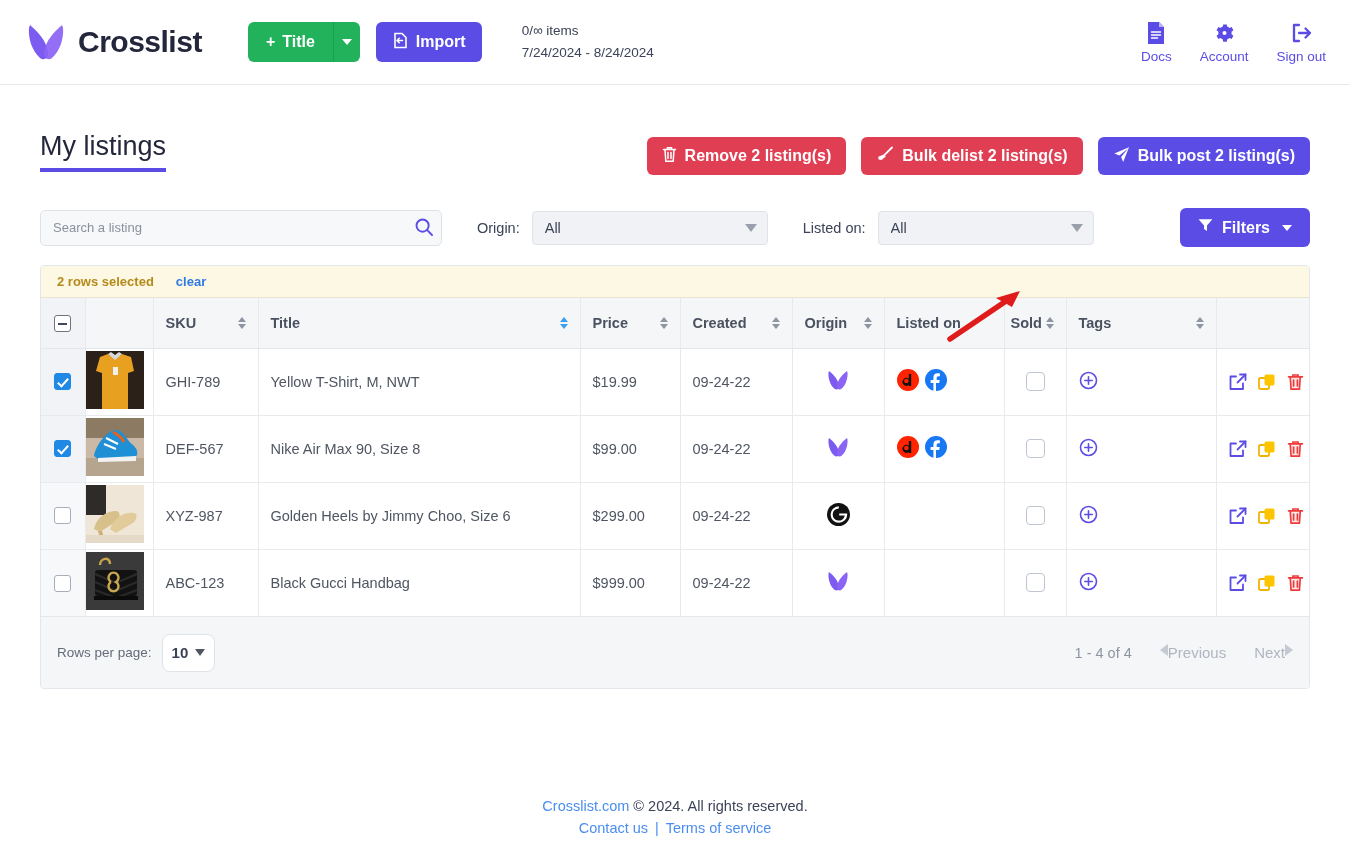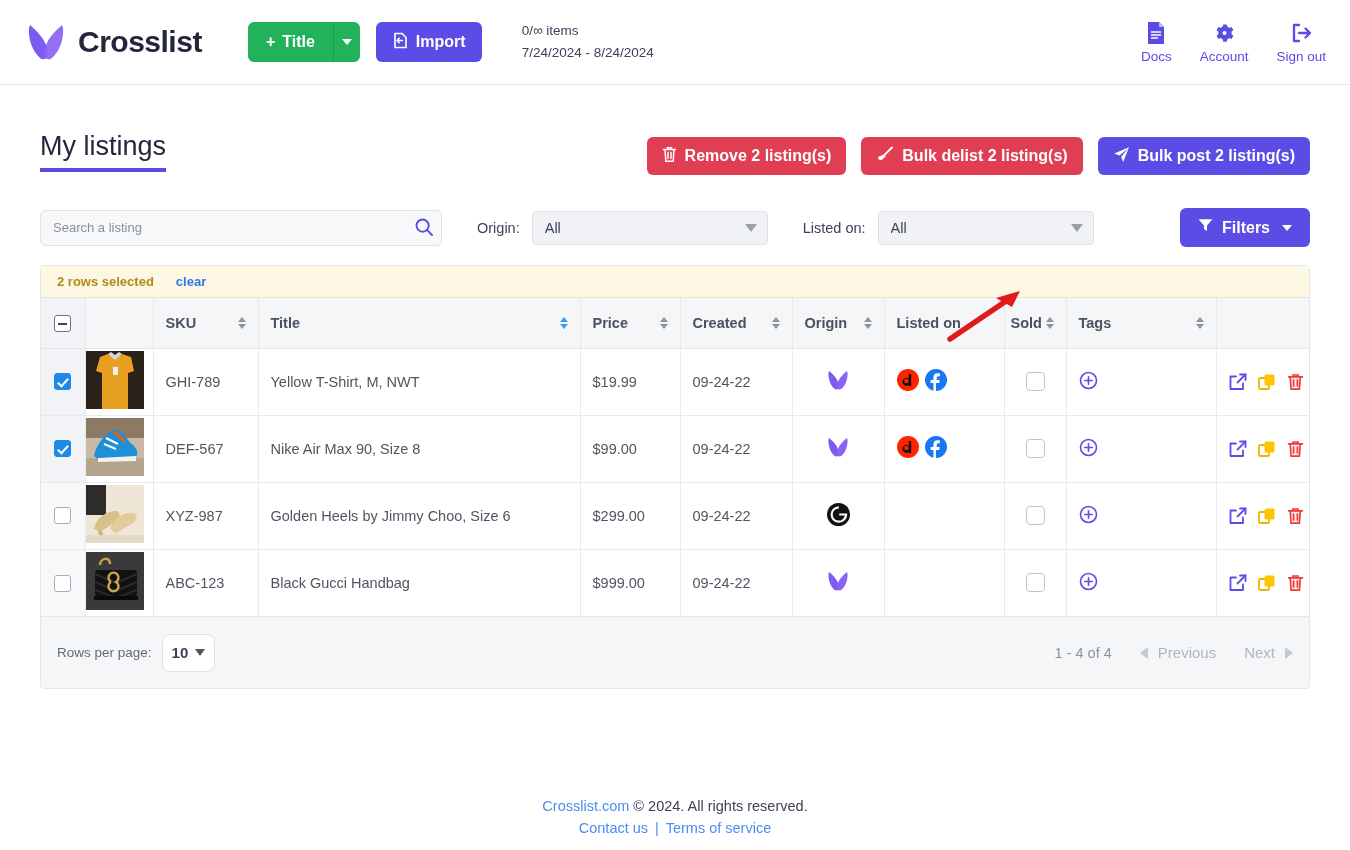--- a/index.html
+++ b/index.html
@@ -212,21 +212,21 @@
     height:38px; padding:12px 9px; display:flex; align-items:center; gap:7px;
     font-size:15px; color:#3c4257; cursor:pointer; font-weight:bold;
   }
   .rpp-box .caret {
     width:0;height:0;border-left:5px solid transparent;border-right:5px solid transparent;
     border-top:7px solid #4f5662;
   }
   .pager { margin-left:auto; display:flex; align-items:center; gap:28px; }
   .pg-count { font-size:14.5px; color:#8d95a3; }
   .pg-btn {
-    display:flex; align-items:center; gap:10px; font-size:15px; color:#b0b6c0;
+    display:flex; gap:0; font-size:15px; color:#b0b6c0;
     cursor:pointer;
   }
   .tri-l { width:0;height:0;border-top:6px solid transparent;border-bottom:6px solid transparent;border-right:8px solid #c4c9d2; }
   .tri-r { width:0;height:0;border-top:6px solid transparent;border-bottom:6px solid transparent;border-left:8px solid #c4c9d2; }
 
   
   .pagefoot {
     position:absolute; left:0; right:0; top:795px;
     text-align:center; font-size:14.5px; line-height:1.55; color:#3c4257;
   }

